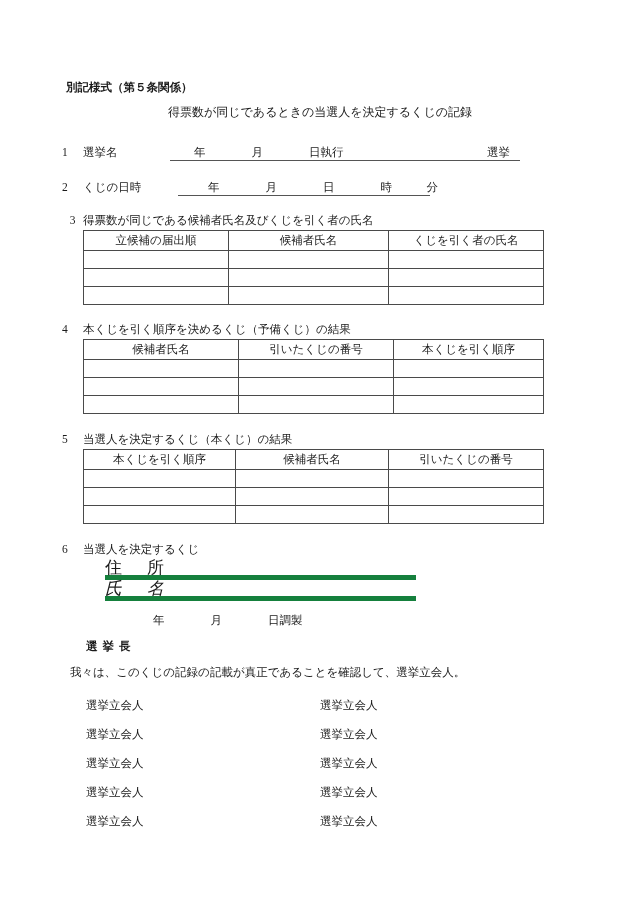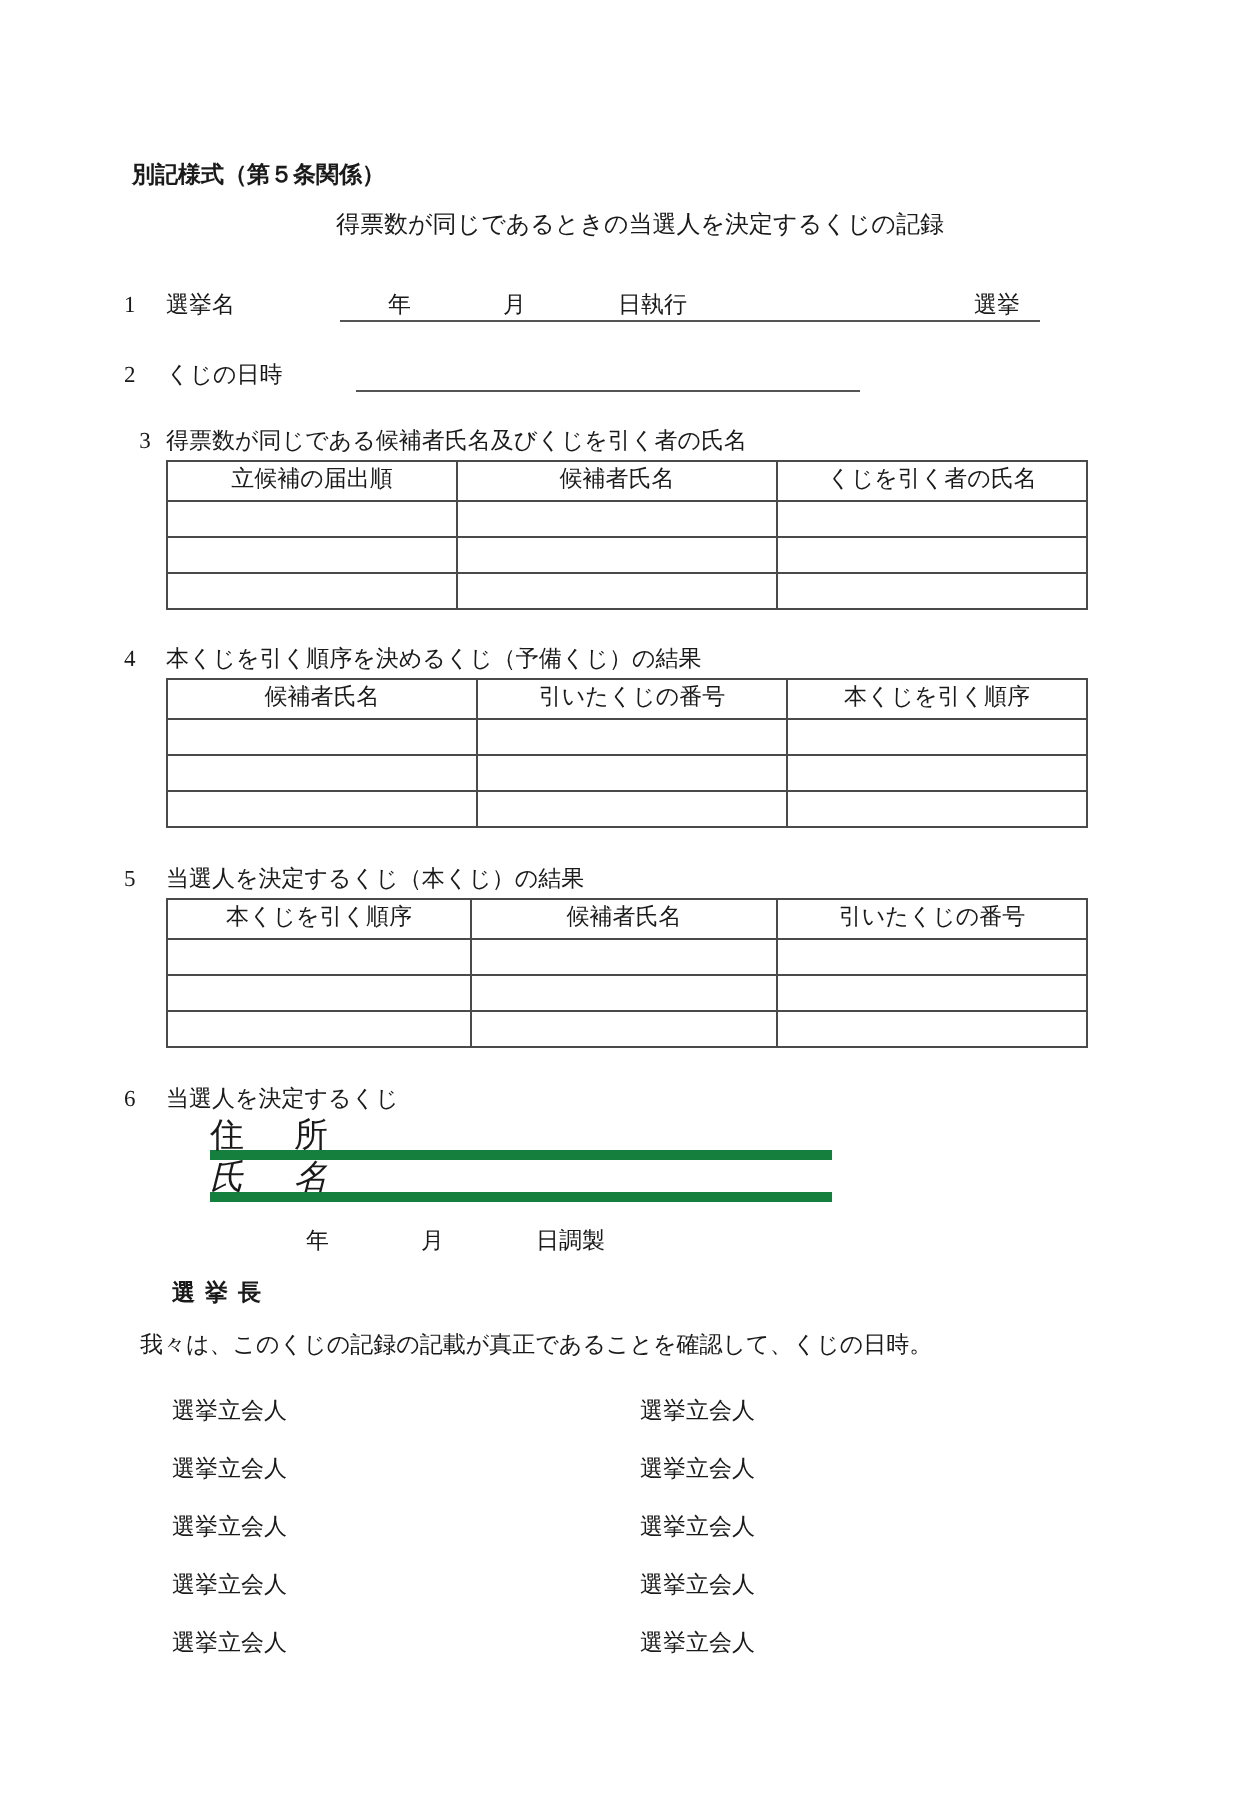--- a/index.html
+++ b/index.html
@@ -131,20 +131,21 @@
     <span class="num">1</span><span class="label">選挙名</span>
   </div>
   <div class="rule" style="left:170px; top:160px; width:350px;"></div>
   <div class="inline-field" style="left:194px; top:145px;">年　　　　月　　　　日執行</div>
   <div class="inline-field" style="left:487px; top:145px;">選挙</div>
 
   <div class="sec" style="top:180px;">
     <span class="num">2</span><span class="label">くじの日時</span>
   </div>
   <div class="rule" style="left:178px; top:195px; width:252px;"></div>
+  <div class="inline-field" style="left:208px; top:180px;">年　　　　月　　　　日　　　　時　　　分</div>
 
   <div class="sec" style="top:213px;text-align:center;">
     <span class="num">3</span><span class="label">得票数が同じである候補者氏名及びくじを引く者の氏名</span>
   </div>
   <table class="grid" style="left:83px; top:230px; width:460px;">
     <colgroup>
         <col style="width:145px">
         <col style="width:160px">
         <col style="width:155px">
       </colgroup>
@@ -249,21 +250,21 @@
   </div>
   <div class="label-rule" style="left:105px; top:560px; width:311px;">
     <span class="lbl">住　所</span><span></span>
   </div>
   <div class="label-rule" style="left:105px; top:581px; width:311px;font-style:italic;">
     <span class="lbl">氏　名</span><span></span>
   </div>
 
   <div class="plain" style="left:105px; top:613px;margin-left:48px;">年　　　　月　　　　日調製</div>
   <div class="plain spaced" style="left:86px; top:639px;font-weight:bold;">選挙長</div>
-  <div class="plain" style="left:70px; top:665px;">我々は、このくじの記録の記載が真正であることを確認して、くじの日時。</div>
+  <div class="plain" style="left:70px; top:665px;">我々は、このくじの記録の記載が真正であることを確認して、選挙立会人。</div>
 
   <div class="witness" style="left:86px; top:698px;">選挙立会人</div>
   <div class="witness" style="left:320px; top:698px;">選挙立会人</div>
 
   <div class="witness" style="left:86px; top:727px;">選挙立会人</div>
   <div class="witness" style="left:320px; top:727px;">選挙立会人</div>
 
   <div class="witness" style="left:86px; top:756px;">選挙立会人</div>
   <div class="witness" style="left:320px; top:756px;">選挙立会人</div>
 

